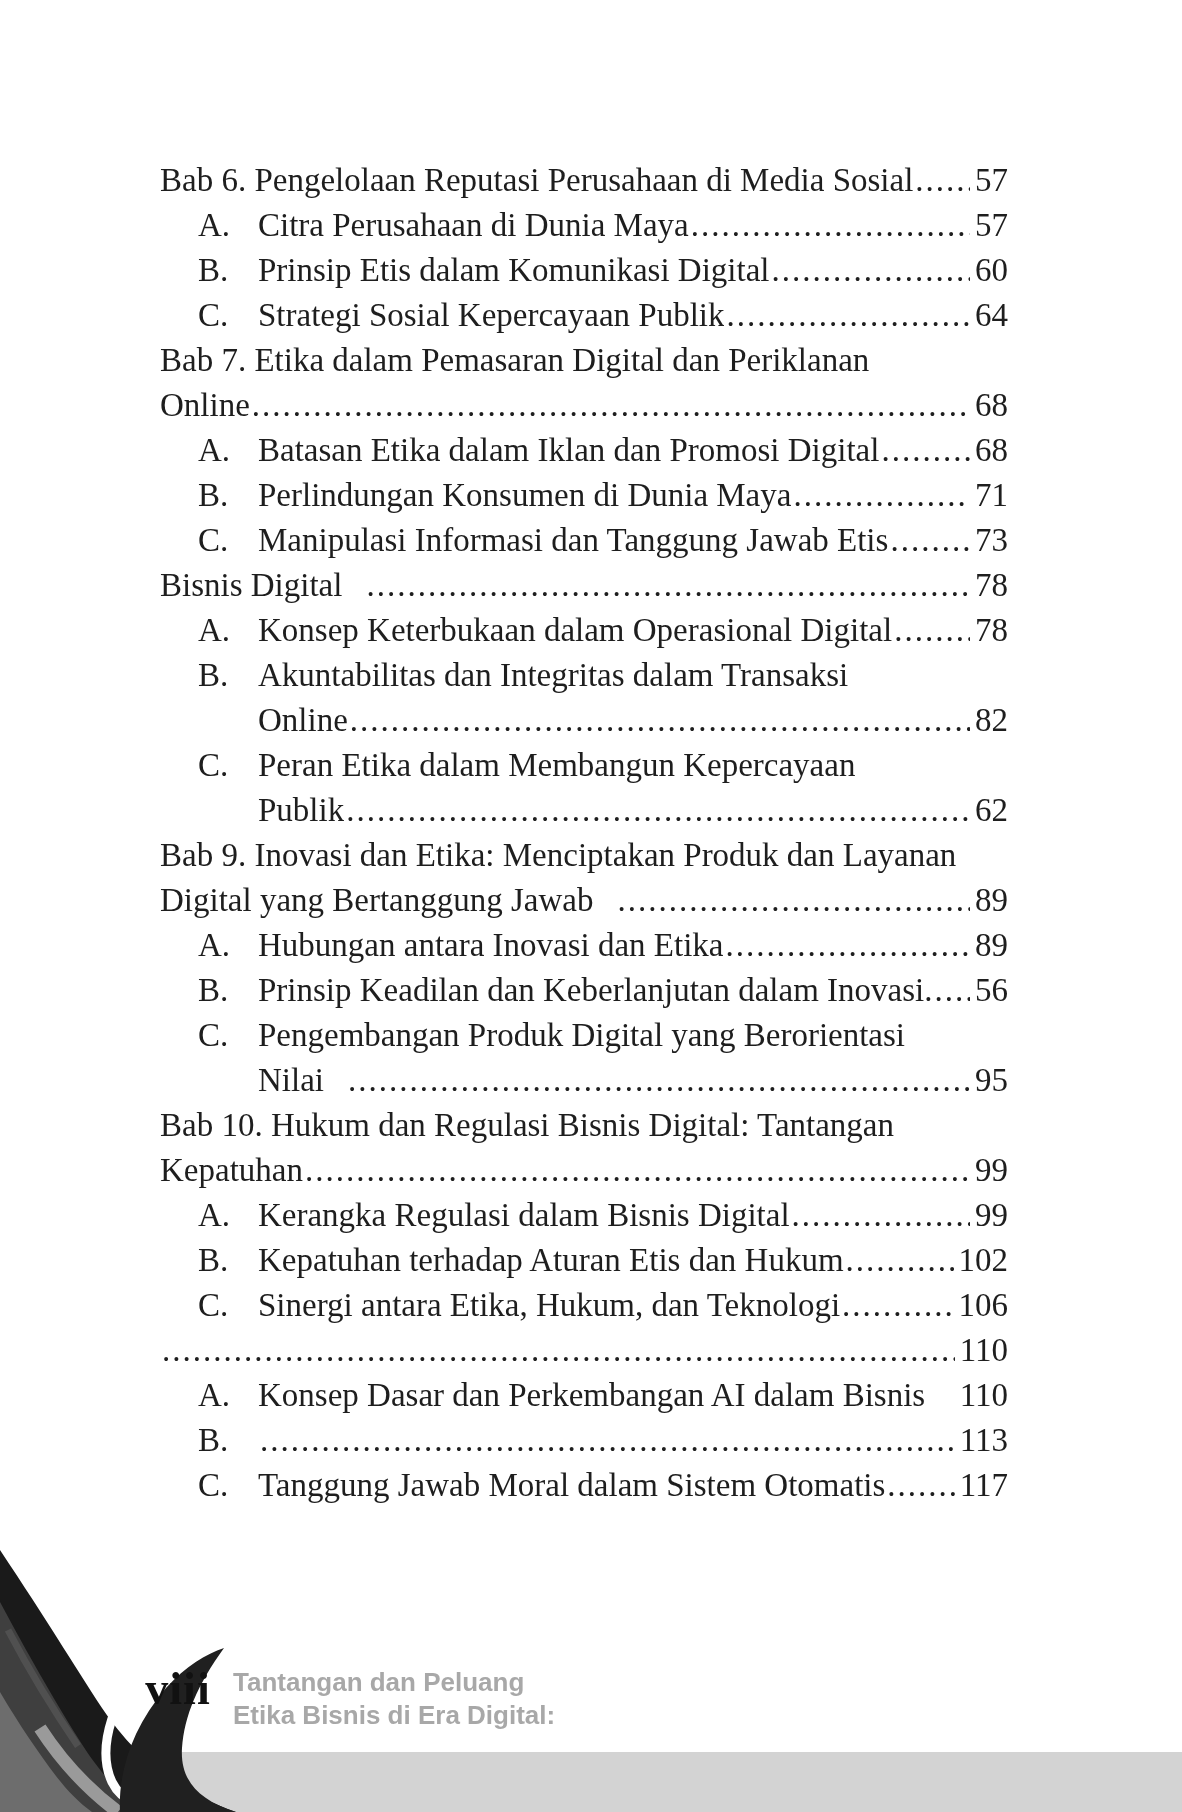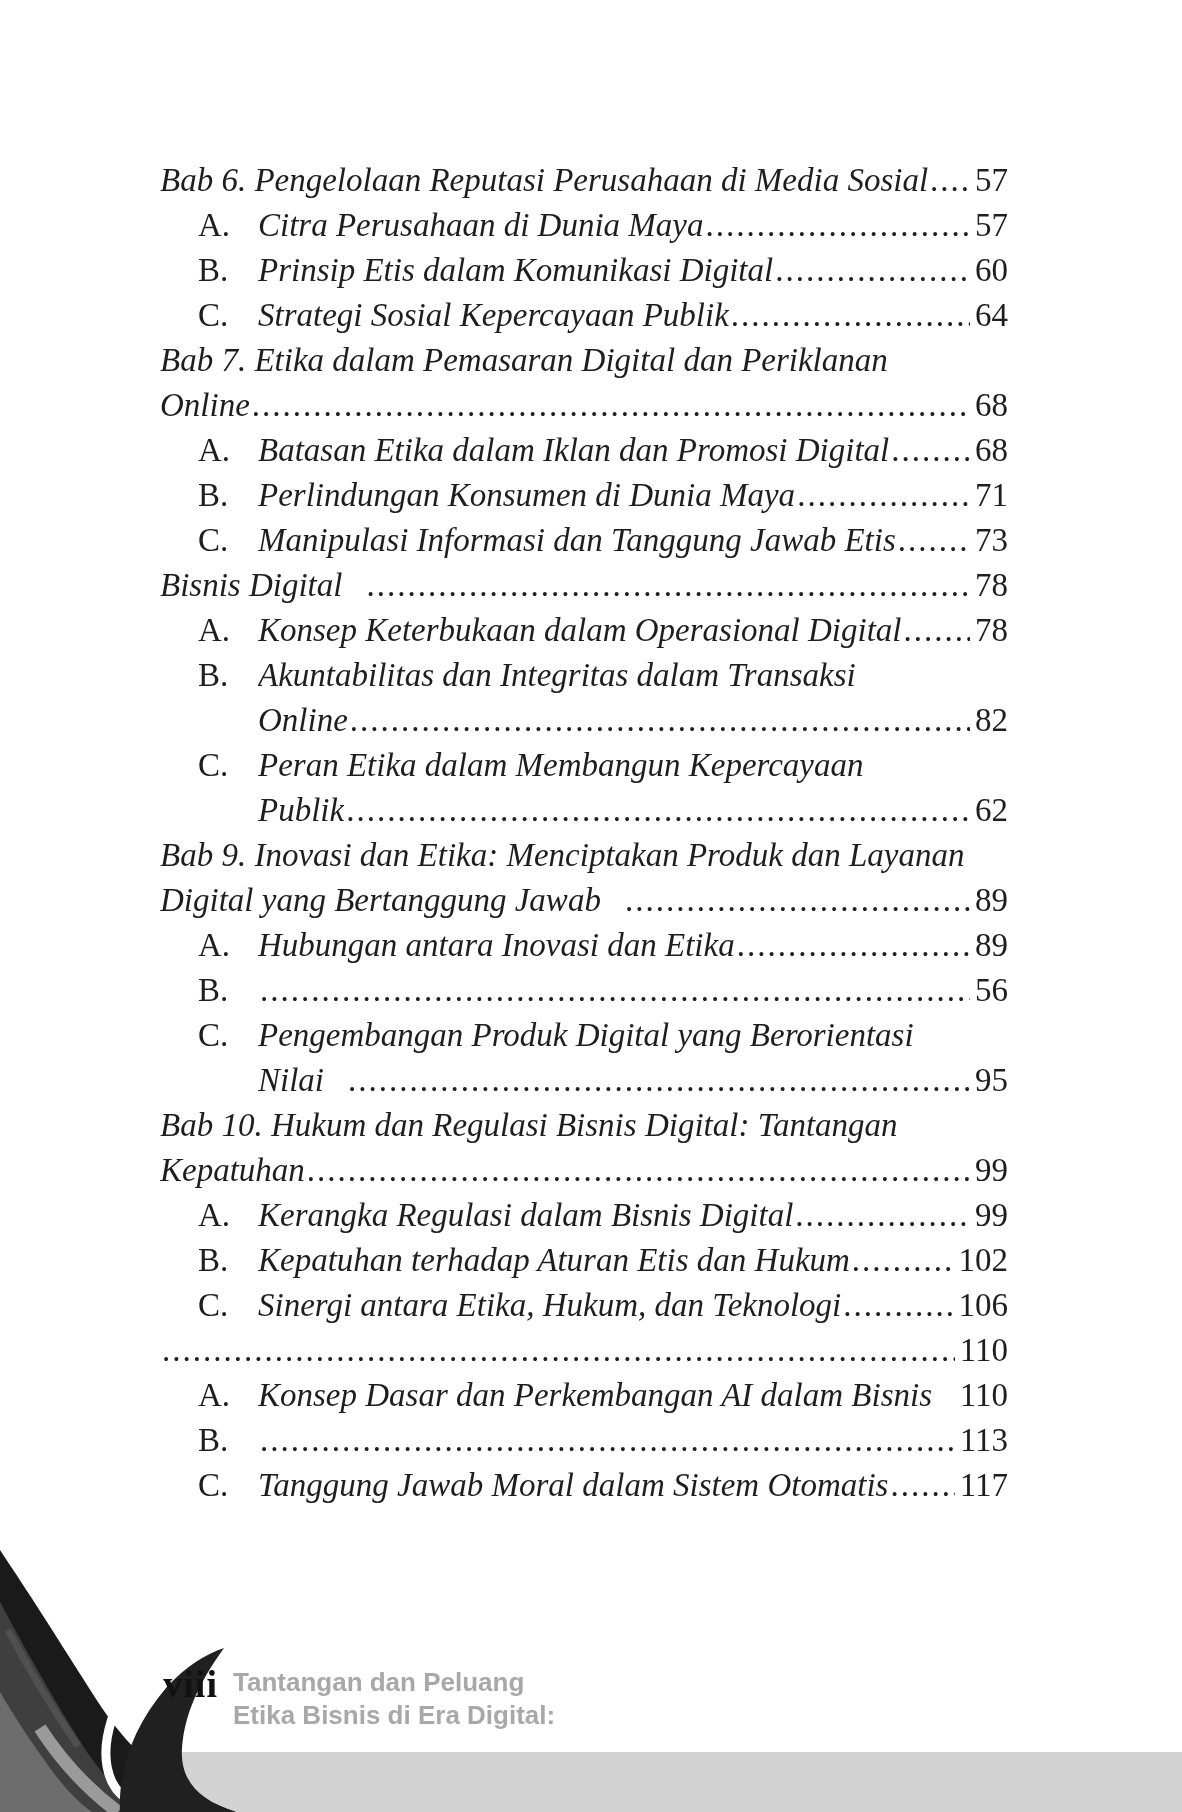--- a/index.html
+++ b/index.html
@@ -27,21 +27,21 @@
     line-height: 45px;
     font-size: 33px;
     white-space: nowrap;
   }
   .row .label {
     flex: 0 0 auto;
     margin-left: 38px;
     width: 60px;
   }
   .row.sub-cont .text { margin-left: 98px; }
-  .row .text { flex: 0 1 auto; overflow: hidden; font-style: italic; }
+  .row .text { flex: 0 1 auto; overflow: hidden; }
   .row .text.gap { margin-right: 22px; }
   .leader {
     flex: 1 1 12px;
     overflow: hidden;
     white-space: nowrap;
     letter-spacing: 2px;
     margin-left: 2px;
     min-width: 0;
   }
   .page-num {
@@ -65,25 +65,25 @@
     left: 0;
     top: 1300px;
     width: 300px;
     height: 512px;
   }
   .folio {
     position: absolute;
     left: 138px;
     top: 1662px;
     width: 80px;
-    font-size: 38px;
+    font-size: 46px;
     font-weight: bold;
     letter-spacing: 1px;
     color: #111111;
-    text-align: right;
+    text-align: center;
   }
   .book-title {
     position: absolute;
     left: 233px;
     top: 1666px;
     font-family: "Liberation Sans", "DejaVu Sans", sans-serif;
     font-weight: bold;
     font-size: 26px;
     line-height: 33px;
     color: #a8a8a8;
@@ -182,20 +182,21 @@
         <span class="page-num">89</span>
       </div>
       <div class="row sub">
         <span class="label">A.</span>
         <span class="text">Hubungan antara Inovasi dan Etika</span>
         <span class="leader">................................................................................................................................................................</span>
         <span class="page-num">89</span>
       </div>
       <div class="row sub">
         <span class="label">B.</span>
+        <span class="text">Prinsip Keadilan dan Keberlanjutan dalam Inovasi.</span>
         <span class="leader">................................................................................................................................................................</span>
         <span class="page-num">56</span>
       </div>
       <div class="row sub">
         <span class="label">C.</span>
         <span class="text">Pengembangan Produk Digital yang Berorientasi</span>
       </div>
       <div class="row sub-cont">
         <span class="text gap">Nilai</span>
         <span class="leader">................................................................................................................................................................</span>

